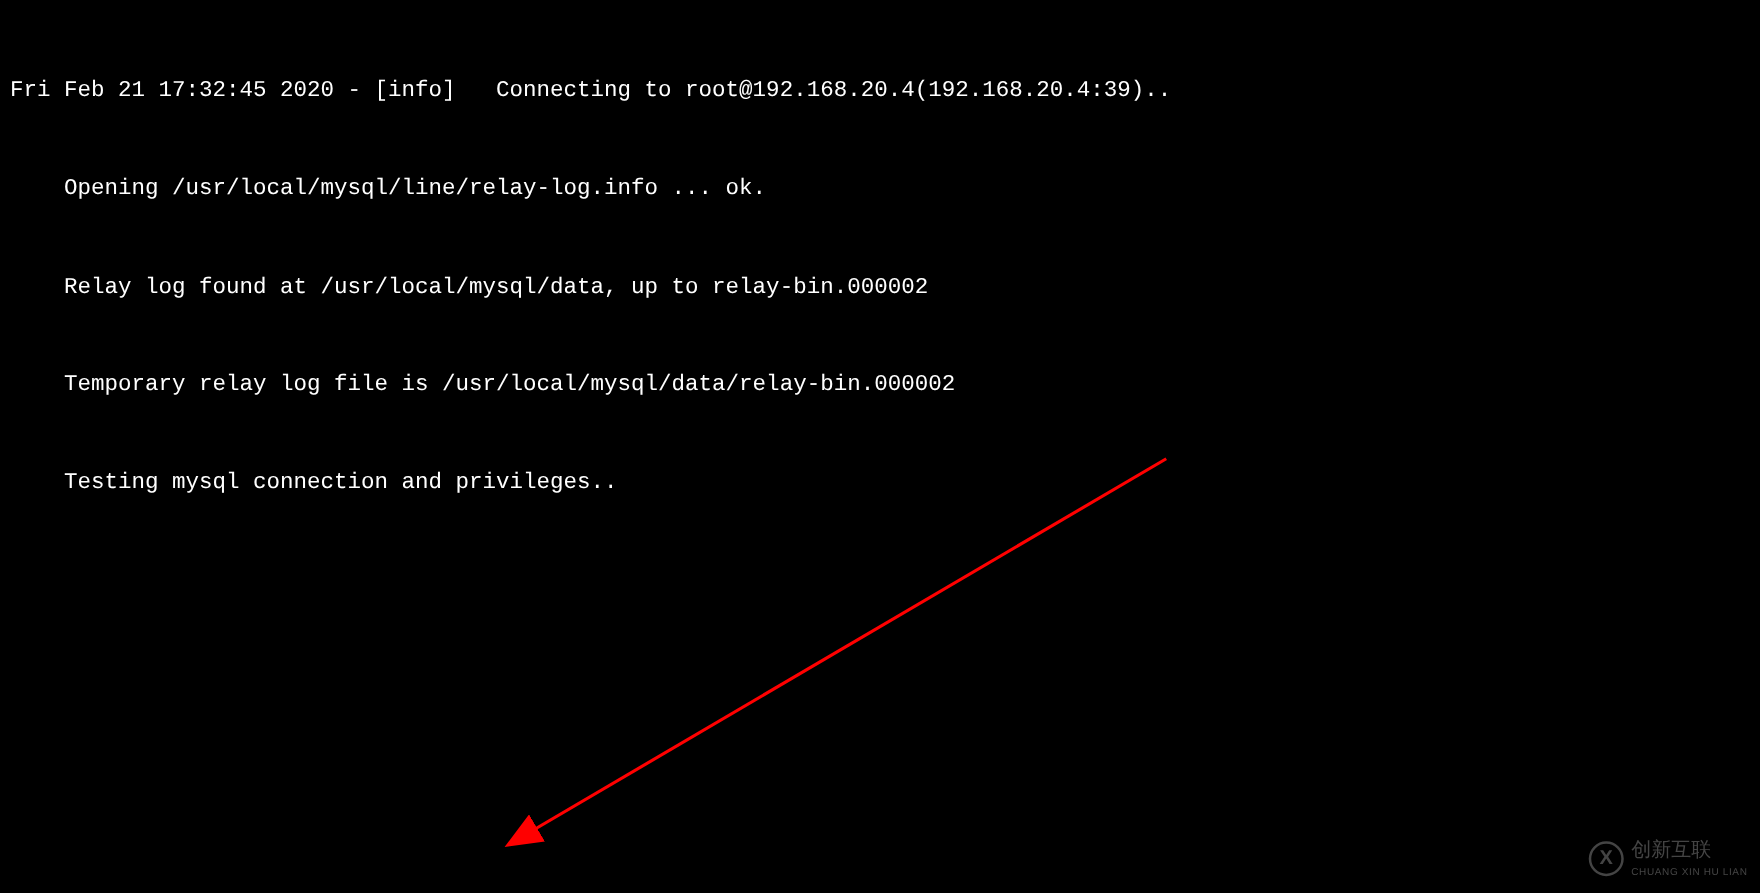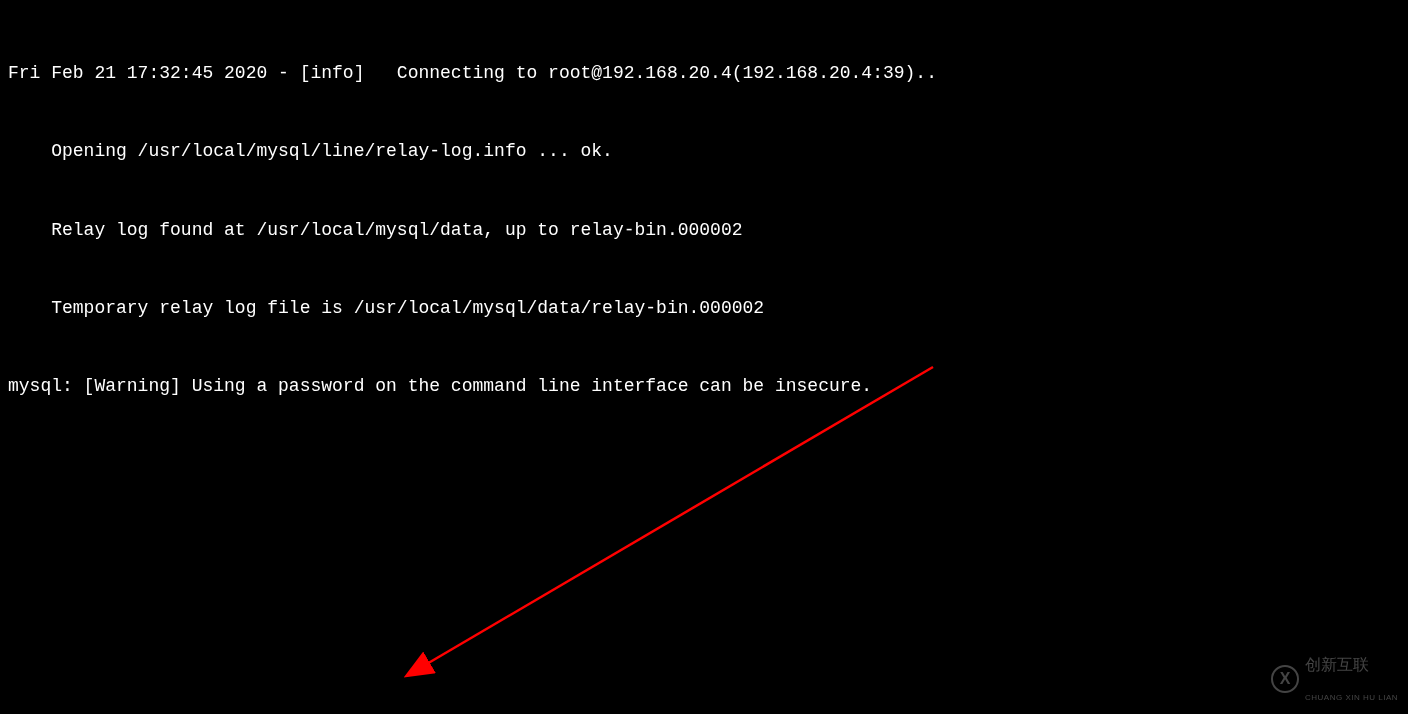--- a/index.html
+++ b/index.html
@@ -61,21 +61,21 @@
     }
   </style>
 </head>
 <body>
 
 <div class="terminal">
   <span class="line">Fri Feb 21 17:32:45 2020 - [info]   Connecting to root@192.168.20.4(192.168.20.4:39)..</span>
   <span class="line">    Opening /usr/local/mysql/line/relay-log.info ... ok.</span>
   <span class="line">    Relay log found at /usr/local/mysql/data, up to relay-bin.000002</span>
   <span class="line">    Temporary relay log file is /usr/local/mysql/data/relay-bin.000002</span>
-  <span class="line">mysql: [Warning] Using a password on the command line interface can be insecure.</span>
+  <span class="line">    Testing mysql connection and privileges..</span>
   
   
   
   
   
   
   
   
   
   
@@ -95,15 +95,15 @@
       <polygon points="0 0, 12 5, 0 10" fill="#ff0000"></polygon>
     </marker>
   </defs>
   <line x1="933" y1="367" x2="408" y2="675" stroke="#ff0000" stroke-width="2.5" marker-end="url(#arrowhead)"></line>
 </svg>
 
 <div class="watermark">
   <span class="watermark-icon">X</span>
   <div>
     <div style="font-size:16px;">创新互联</div>
-    <div style="font-size:8px; letter-spacing:0.5px;margin-top:16px;">CHUANG XIN HU LIAN</div>
+    <div style="font-size:8px; letter-spacing:0.5px;">CHUANG XIN HU LIAN</div>
   </div>
 </div>
 
 </body></html>

